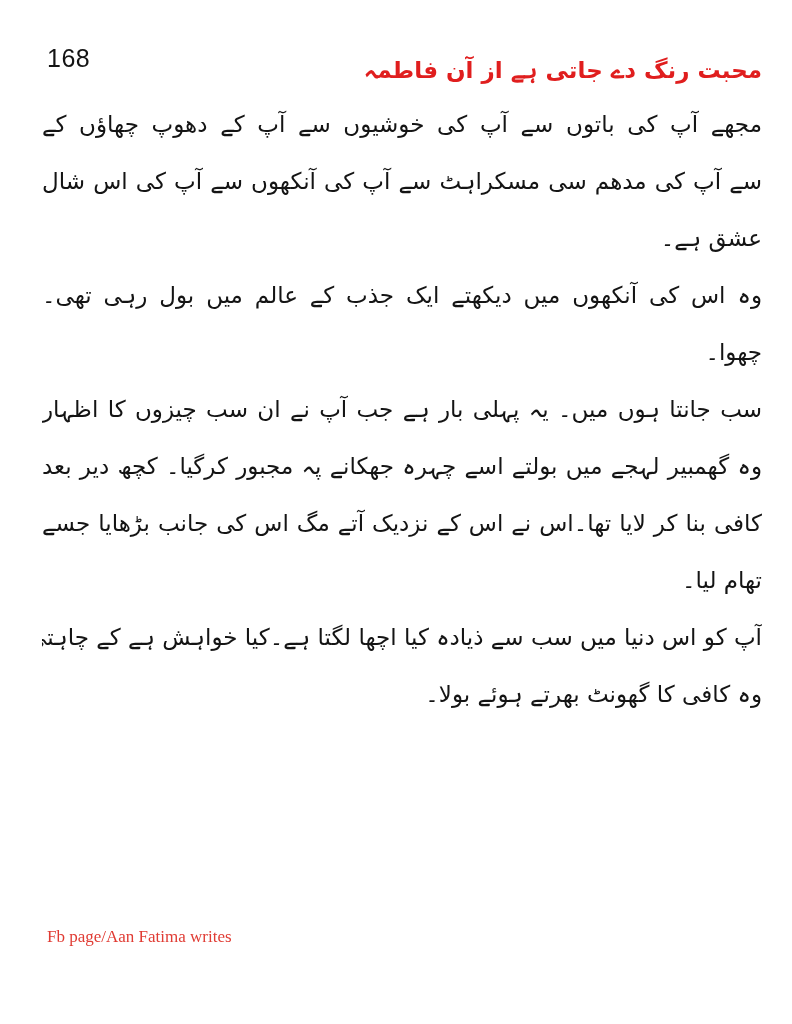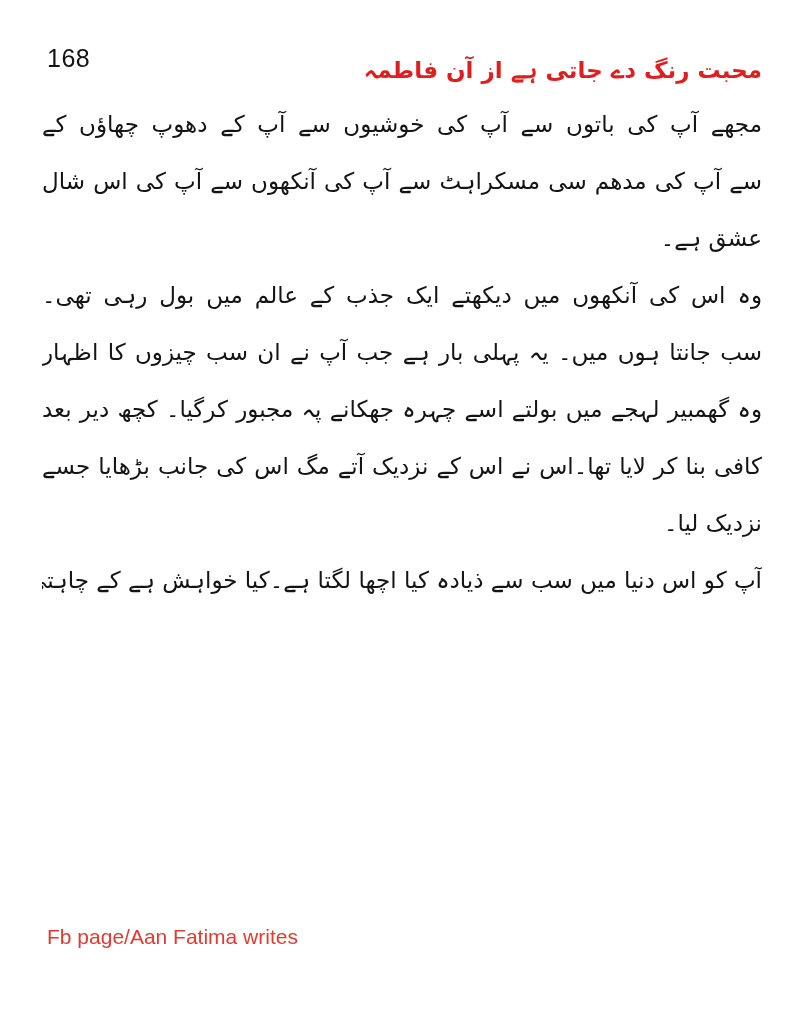--- a/index.html
+++ b/index.html
@@ -50,44 +50,46 @@
     overflow: hidden;
   }
   .line.justify {
     white-space: normal;
     text-align: justify;
     text-align-last: justify;
   }
   .footer {
     position: absolute;
     left: 47px; top: 922px;
-    font-family: Liberation Sans, sans-serif;
-    font-size: 21px;
+    font-family: Liberation Serif, serif;
+    font-size: 17px;
     line-height: 30px;
     color: var(--footer-red, #e03b33);
   }
 </style>
 </head>
 <body>
 
 <div class="page">
 
   <div class="page-number">168</div>
 
   <div class="book-header" dir="rtl">محبت رنگ دے جاتی ہے از آن فاطمہ</div>
 
   <div class="body-text" dir="rtl">
     <span class="line justify">مجھے آپ کی باتوں سے آپ کی خوشیوں سے آپ کے دھوپ چھاؤں کے مزاجوں سے آپ کی سرد مہری</span>
     <span class="line justify">سے آپ کی مدھم سی مسکراہٹ سے آپ کی آنکھوں سے آپ کی اس شال سے اور اب آپ کی ہنسی سے</span>
     <span class="line">عشق ہے۔</span>
     <span class="line justify">وہ اس کی آنکھوں میں دیکھتے ایک جذب کے عالم میں بول رہی تھی۔ شہرام نے نرمی سے اسکی آنکھوں کو</span>
+    <span class="line">چھوا۔</span>
     <span class="line justify">سب جانتا ہوں میں۔ یہ پہلی بار ہے جب آپ نے ان سب چیزوں کا اظہار لفظوں کی صورت میں کیا ہے</span>
     <span class="line justify">وہ گھمبیر لہجے میں بولتے اسے چہرہ جھکانے پہ مجبور کرگیا۔ کچھ دیر بعد شہرام اپنے ہاتھوں سے دونوں کیلیے</span>
     <span class="line justify">کافی بنا کر لایا تھا۔اس نے اس کے نزدیک آتے مگ اس کی جانب بڑھایا جسے اس نے مسکراتے ہوئے</span>
-    <span class="line">نزدیک لیا۔</span>
+    <span class="line">تھام لیا۔</span>
     <span class="line">آپ کو اس دنیا میں سب سے ذیادہ کیا اچھا لگتا ہے۔کیا خواہش ہے کے چاہتی ہیں آپ۔</span>
+    <span class="line">وہ کافی کا گھونٹ بھرتے ہوئے بولا۔</span>
   </div>
 
   <div class="footer">
     <div>Fb page/Aan Fatima writes</div>
   </div>
 
 </div>
 
 </body></html>

